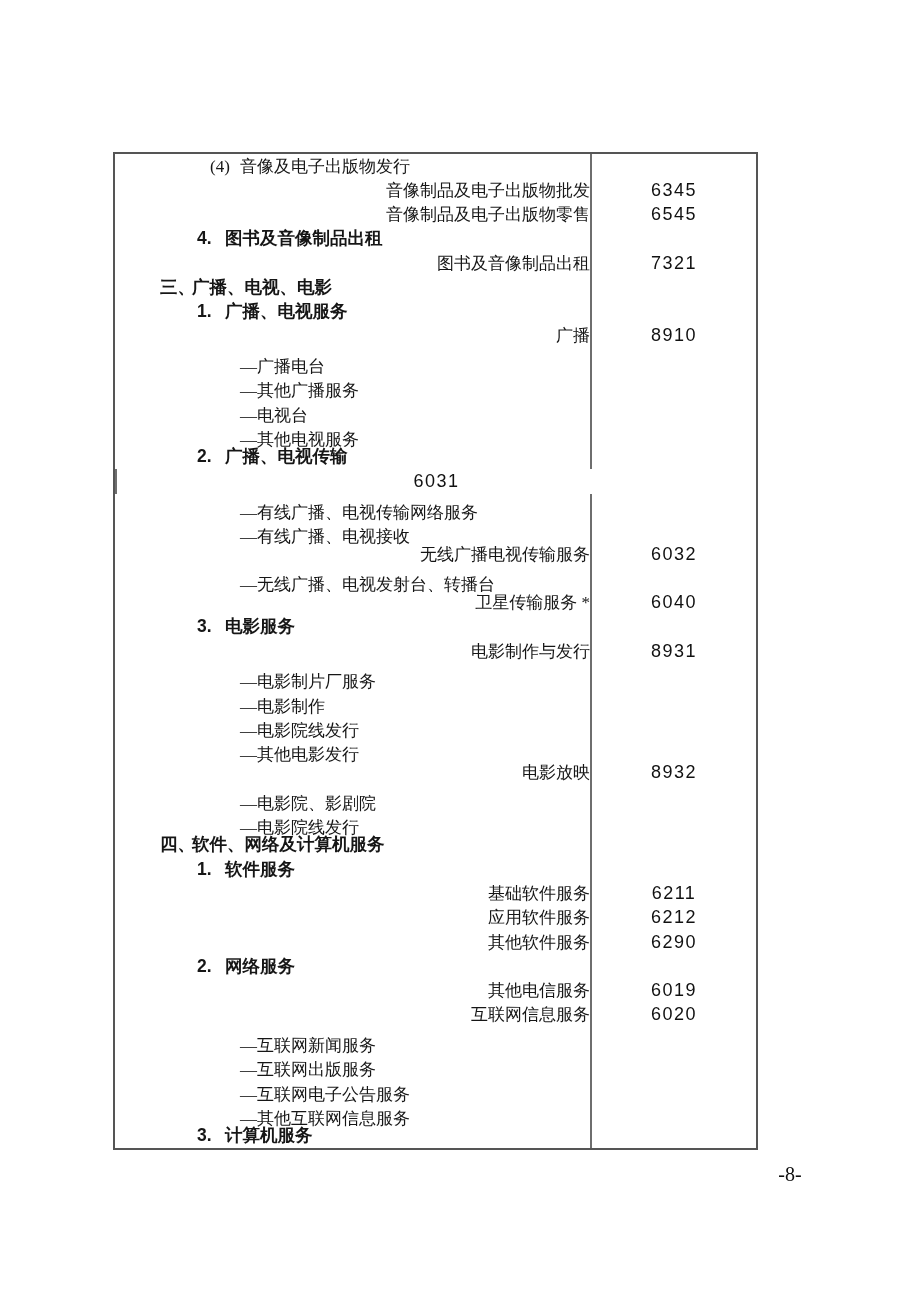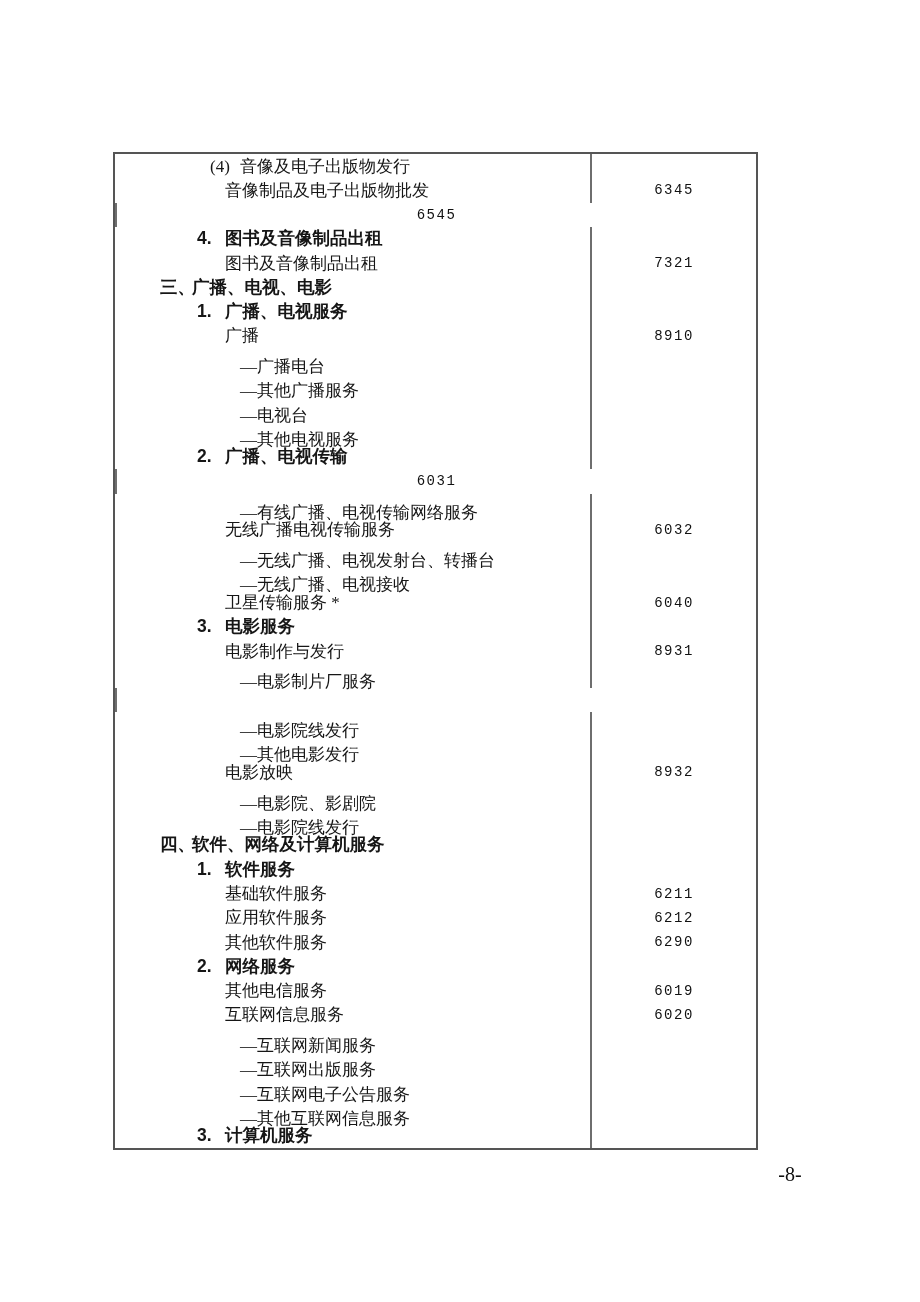--- a/index.html
+++ b/index.html
@@ -43,30 +43,30 @@
     white-space: nowrap;
     font-size: 17px;
     line-height: 1;
   }
   .cell-code {
     flex: 1;
     border-left: 2px solid #6e6e6e;
     display: flex;
     align-items: center;
     justify-content: center;
-    font-size: 14px;
+    font-size: 18px;
     letter-spacing: 1.5px;
-    font-family: Liberation Mono, monospace;
+    font-family: Liberation Sans, sans-serif;
     color: #111111;
   }
   
   .lv-sec   { padding-left: 45px;  font-family: "Liberation Sans", "DejaVu Sans", sans-serif; font-weight: 700; font-size: 17.5px; }
   .lv-num   { padding-left: 82px;  font-family: "Liberation Sans", "DejaVu Sans", sans-serif; font-weight: 700; font-size: 17.5px; }
   .lv-paren { padding-left: 95px;  }
-  .lv-plain { padding-left: 110px; }
+  .lv-plain { padding-left: 78px; justify-content: flex-end; }
   .lv-dash  { padding-left: 125px; margin-top: 13px; }
   .num { display: inline-block; }
   .lv-sec   .num { width: 32px; }
   .lv-num   .num { width: 28px; }
   .lv-paren .num { width: 30px; }
   .page-number {
     position: absolute;
     left: 768px;
     top: 1163px;
     width: 44px;
@@ -89,20 +89,23 @@
           </div>
           <div class="cell-code"></div>
         </div>
         <div class="row">
           <div class="cell-label lv-plain">
             <span class="txt">音像制品及电子出版物批发</span>
           </div>
           <div class="cell-code">6345</div>
         </div>
         <div class="row">
+          <div class="cell-label lv-plain">
+            <span class="txt">音像制品及电子出版物零售</span>
+          </div>
           <div class="cell-code">6545</div>
         </div>
         <div class="row">
           <div class="cell-label lv-num">
             <span class="num">4.</span>
             <span class="txt">图书及音像制品出租</span>
           </div>
           <div class="cell-code"></div>
         </div>
         <div class="row">
@@ -165,34 +168,34 @@
         <div class="row">
           <div class="cell-code">6031</div>
         </div>
         <div class="row">
           <div class="cell-label lv-dash">
             <span class="txt">—有线广播、电视传输网络服务</span>
           </div>
           <div class="cell-code"></div>
         </div>
         <div class="row">
+          <div class="cell-label lv-dash">
+            <span class="txt">—有线广播、电视接收</span>
+          </div>
+          <div class="cell-code"></div>
+        </div>
+        <div class="row">
           <div class="cell-label lv-plain">
             <span class="txt">无线广播电视传输服务</span>
           </div>
           <div class="cell-code">6032</div>
         </div>
         <div class="row">
           <div class="cell-label lv-dash">
             <span class="txt">—无线广播、电视发射台、转播台</span>
-          </div>
-          <div class="cell-code"></div>
-        </div>
-        <div class="row">
-          <div class="cell-label lv-dash">
-            <span class="txt">—无线广播、电视接收</span>
           </div>
           <div class="cell-code"></div>
         </div>
         <div class="row">
           <div class="cell-label lv-plain">
             <span class="txt">卫星传输服务 *</span>
           </div>
           <div class="cell-code">6040</div>
         </div>
         <div class="row">
@@ -208,20 +211,23 @@
           </div>
           <div class="cell-code">8931</div>
         </div>
         <div class="row">
           <div class="cell-label lv-dash">
             <span class="txt">—电影制片厂服务</span>
           </div>
           <div class="cell-code"></div>
         </div>
         <div class="row">
+          <div class="cell-label lv-dash">
+            <span class="txt">—电影制作</span>
+          </div>
           <div class="cell-code"></div>
         </div>
         <div class="row">
           <div class="cell-label lv-dash">
             <span class="txt">—电影院线发行</span>
           </div>
           <div class="cell-code"></div>
         </div>
         <div class="row">
           <div class="cell-label lv-dash">

